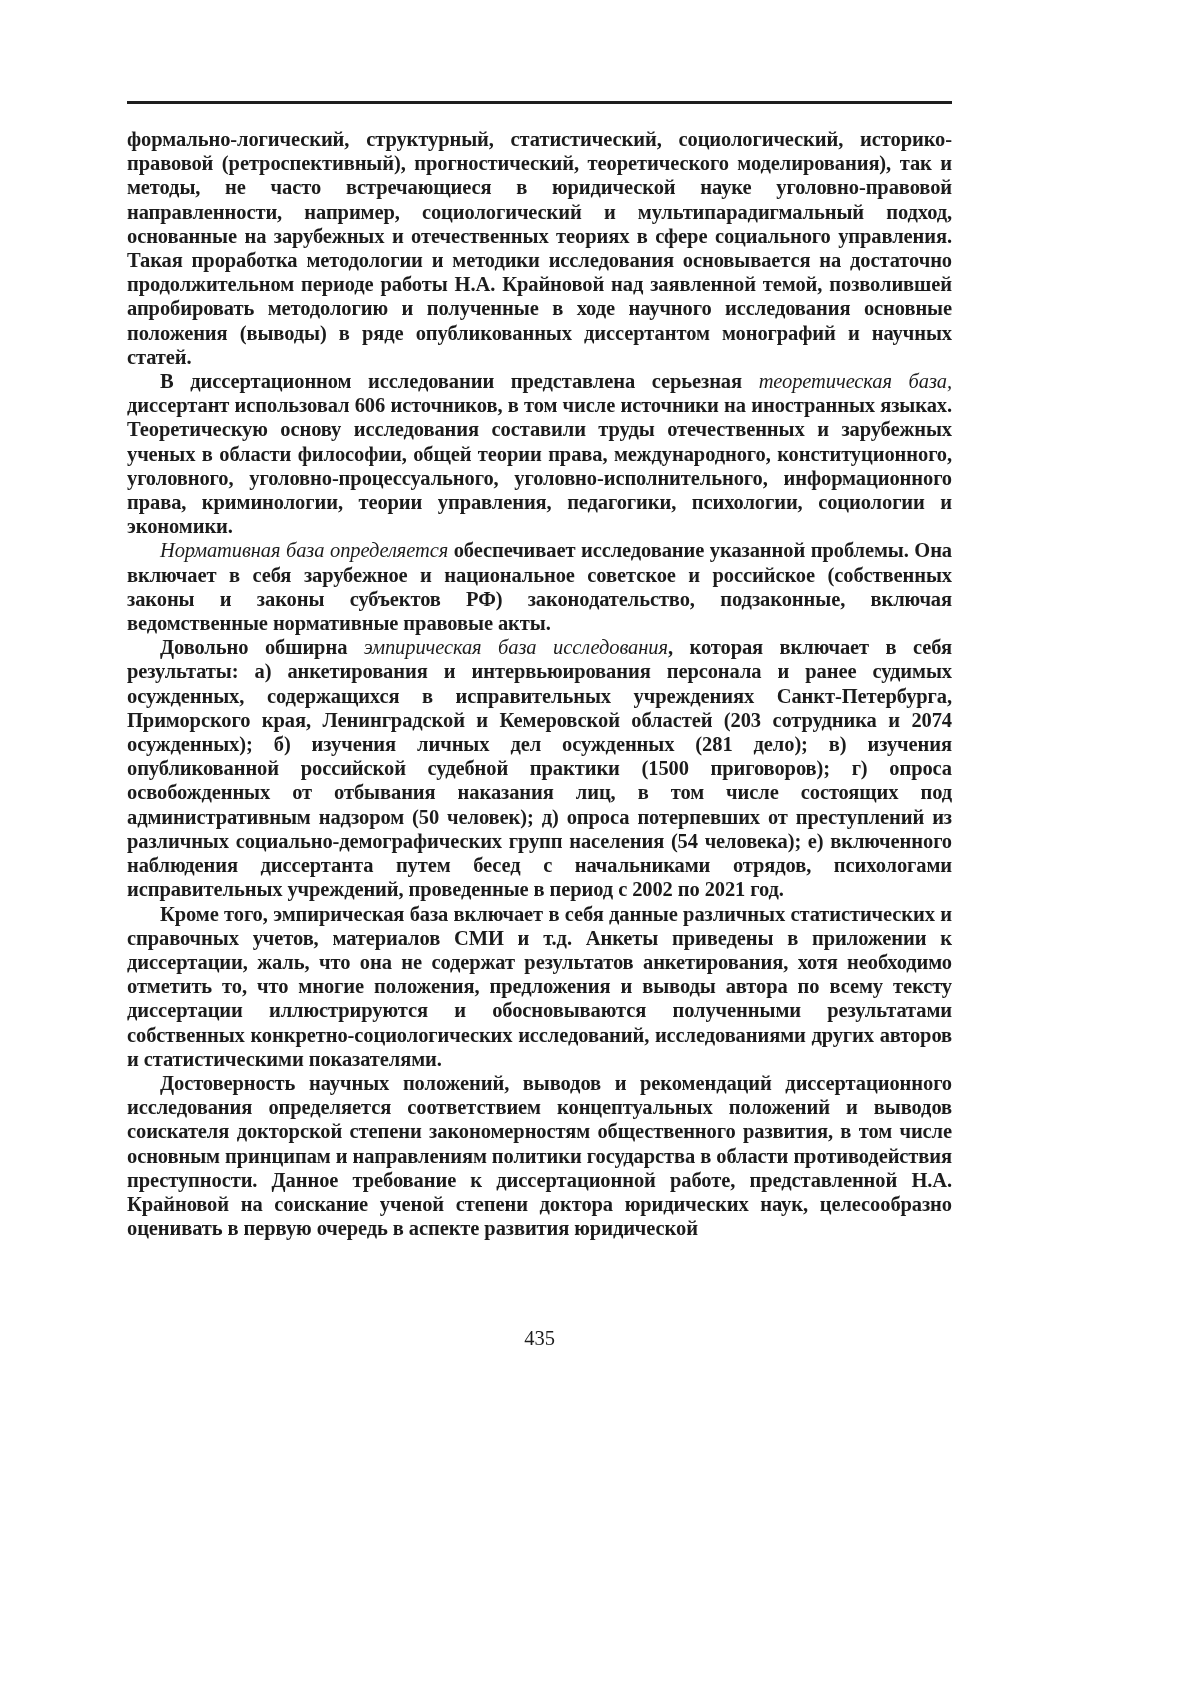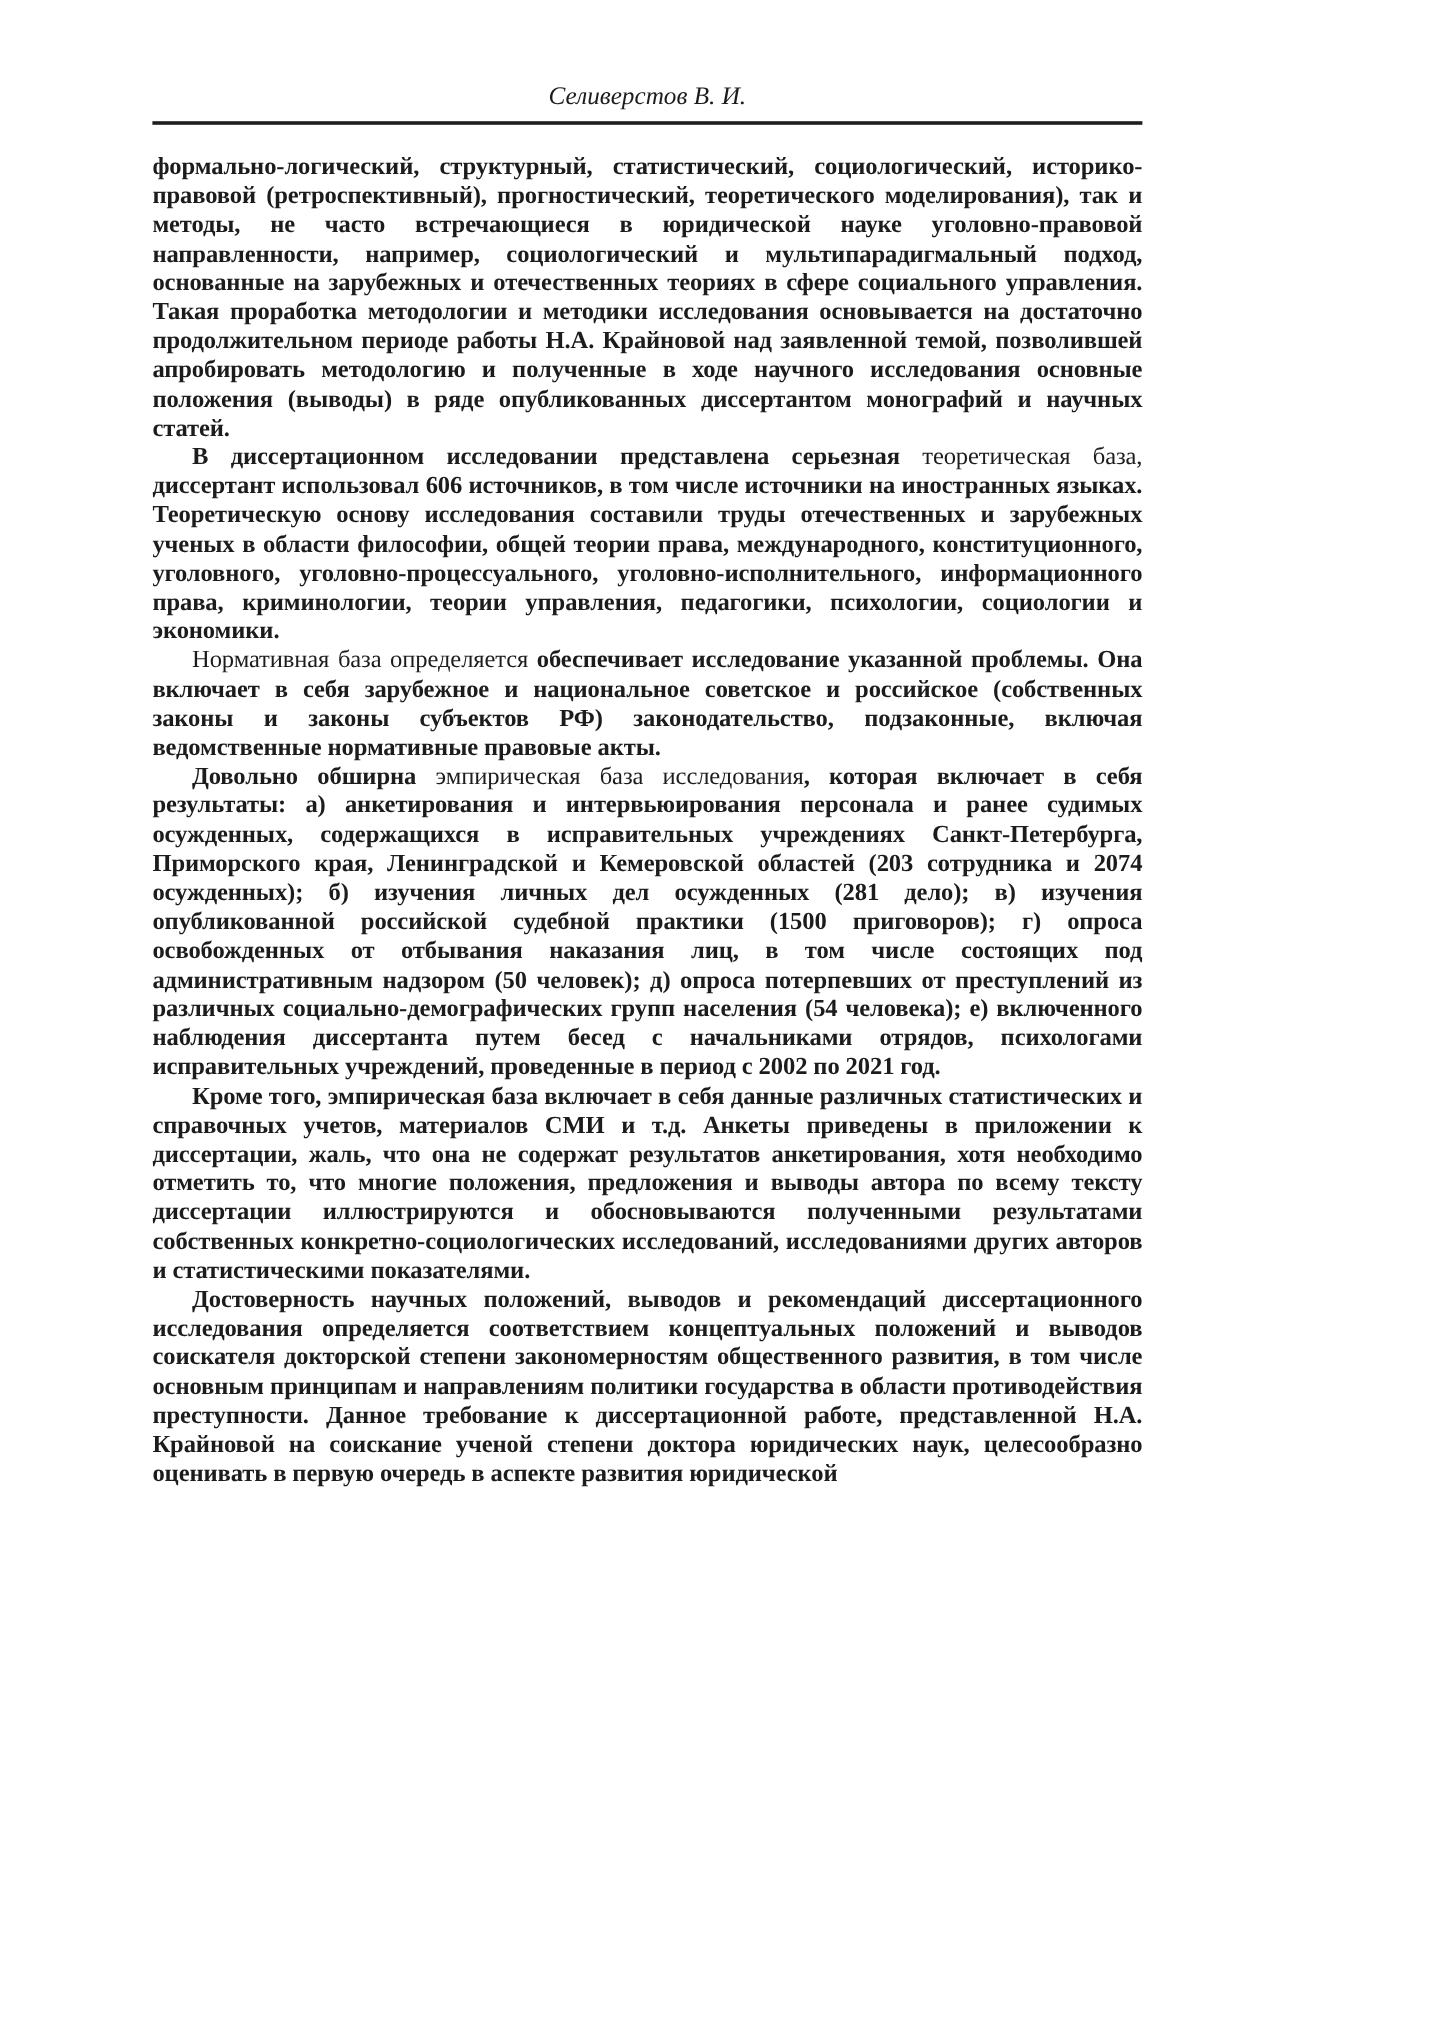--- a/index.html
+++ b/index.html
@@ -47,40 +47,40 @@
     letter-spacing: -0.1px;
   }
   .para {
     margin: 0;
     padding: 0;
   }
   .para.indent {
     text-indent: 33px;
   }
   .run.normal { font-style: normal; font-weight: bold; }
-  .run.italic { }
+  .run.italic { font-style: italic; }
   .run.bold   { font-weight: bold; }
   .page-number {
     position: absolute;
     top: 1326px;
     left: 127px;
     width: 825px;
     text-align: center;
     font-size: 20.5px;
     line-height: 24px;
     color: #1c1c1c;
   }
 </style>
 </head>
 <body>
 
 <div class="page">
-  <div class="running-header">Селиверстов В. И.</div>
   <div class="header-rule"></div>
   <div class="page-body">
       <p class="para"><span class="run normal">формально-логический, структурный, статистический, социологический, историко-правовой (ретроспективный), прогностический, теоретического моделирования), так и методы, не часто встречающиеся в юридической науке уголовно-правовой направленности, например, социологический и мультипарадигмальный подход, основанные на зарубежных и отечественных теориях в сфере социального управления. Такая проработка методологии и методики исследования основывается на достаточно продолжительном периоде работы Н.А. Крайновой над заявленной темой, позволившей апробировать методологию и полученные в ходе научного исследования основные положения (выводы) в ряде опубликованных диссертантом монографий и научных статей.</span></p>
       <p class="para indent"><span class="run normal">В диссертационном исследовании представлена серьезная </span><span class="run italic">теоретическая база,</span><span class="run normal"> диссертант использовал 606 источников, в том числе источники на иностранных языках. Теоретическую основу исследования составили труды отечественных и зарубежных ученых в области философии, общей теории права, международного, конституционного, уголовного, уголовно-процессуального, уголовно-исполнительного, информационного права, криминологии, теории управления, педагогики, психологии, социологии и экономики.</span></p>
       <p class="para indent"><span class="run italic">Нормативная база определяется</span><span class="run normal"> обеспечивает исследование указанной проблемы. Она включает в себя зарубежное и национальное советское и российское (собственных законы и законы субъектов РФ) законодательство, подзаконные, включая ведомственные нормативные правовые акты.</span></p>
       <p class="para indent"><span class="run normal">Довольно обширна </span><span class="run italic">эмпирическая база исследования</span><span class="run normal">, которая включает в себя результаты: а) анкетирования и интервьюирования персонала и ранее судимых осужденных, содержащихся в исправительных учреждениях Санкт-Петербурга, Приморского края, Ленинградской и Кемеровской областей (203 сотрудника и 2074 осужденных); б) изучения личных дел осужденных (281 дело); в) изучения опубликованной российской судебной практики (1500 приговоров); г) опроса освобожденных от отбывания наказания лиц, в том числе состоящих под административным надзором (50 человек); д) опроса потерпевших от преступлений из различных социально-демографических групп населения (54 человека); е) включенного наблюдения диссертанта путем бесед с начальниками отрядов, психологами исправительных учреждений, проведенные в период с 2002 по 2021 год.</span></p>
       <p class="para indent"><span class="run normal">Кроме того, эмпирическая база включает в себя данные различных статистических и справочных учетов, материалов СМИ и т.д. Анкеты приведены в приложении к диссертации, жаль, что она не содержат результатов анкетирования, хотя необходимо отметить то, что многие положения, предложения и выводы автора по всему тексту диссертации иллюстрируются и обосновываются полученными результатами собственных конкретно-социологических исследований, исследованиями других авторов и статистическими показателями.</span></p>
       <p class="para indent"><span class="run bold">Достоверность научных положений, выводов и рекомендаций диссертационного исследования</span><span class="run normal"> определяется соответствием концептуальных положений и выводов соискателя докторской степени закономерностям общественного развития, в том числе основным принципам и направлениям политики государства в области противодействия преступности. Данное требование к диссертационной работе, представленной Н.А. Крайновой на соискание ученой степени доктора юридических наук, целесообразно оценивать в первую очередь в аспекте развития юридической</span></p>
     </div>
+  <div class="page-number">435</div>
 </div>
 
 </body></html>

